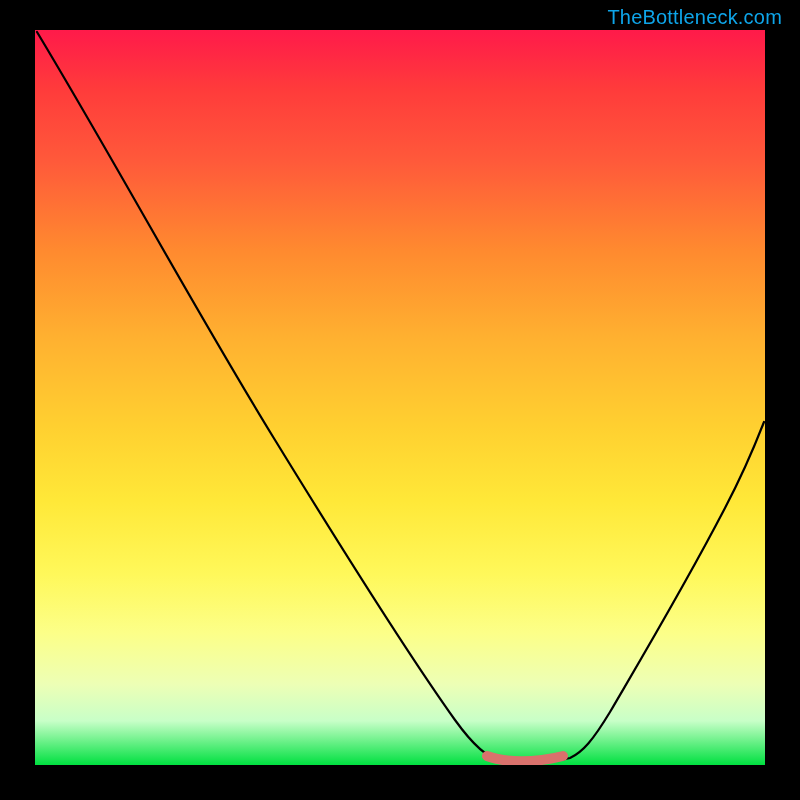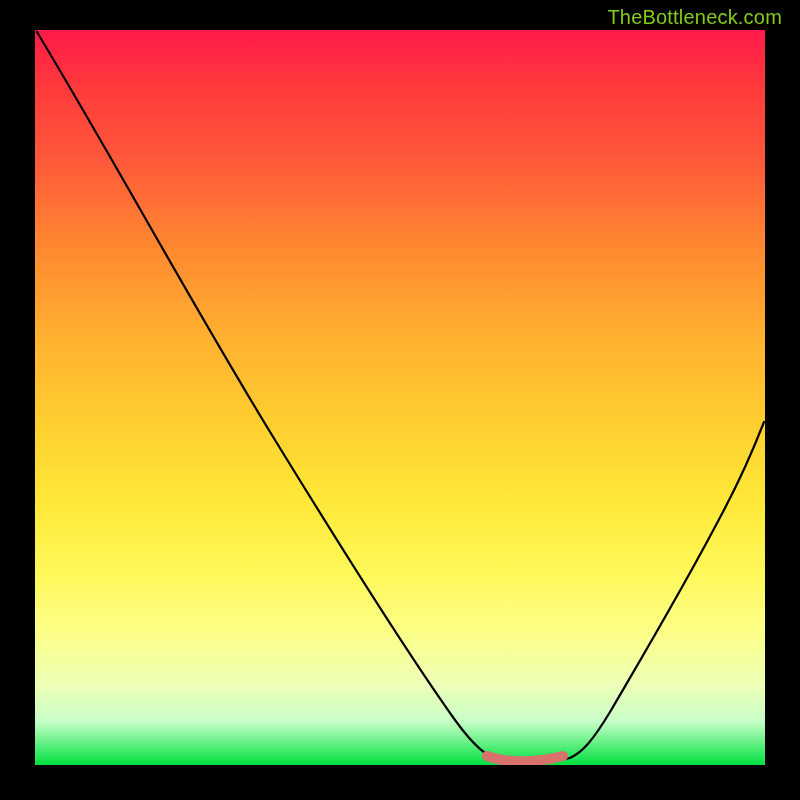--- a/index.html
+++ b/index.html
@@ -37,21 +37,21 @@
       #fcff88 82%,
       #edffb5 89%,
       #c8ffc8 94%,
       #00e040 100%
     );
   }
   .watermark {
     position: absolute;
     top: 6px;
     right: 18px;
-    color: #84cc16;
+    color: #0ea5e9;
     font-size: 20px;
     font-weight: 500;
     letter-spacing: 0.2px;
   }
   svg.overlay {
     position: absolute;
     left: 0;
     top: 0;
     width: 730px;
     height: 735px;

